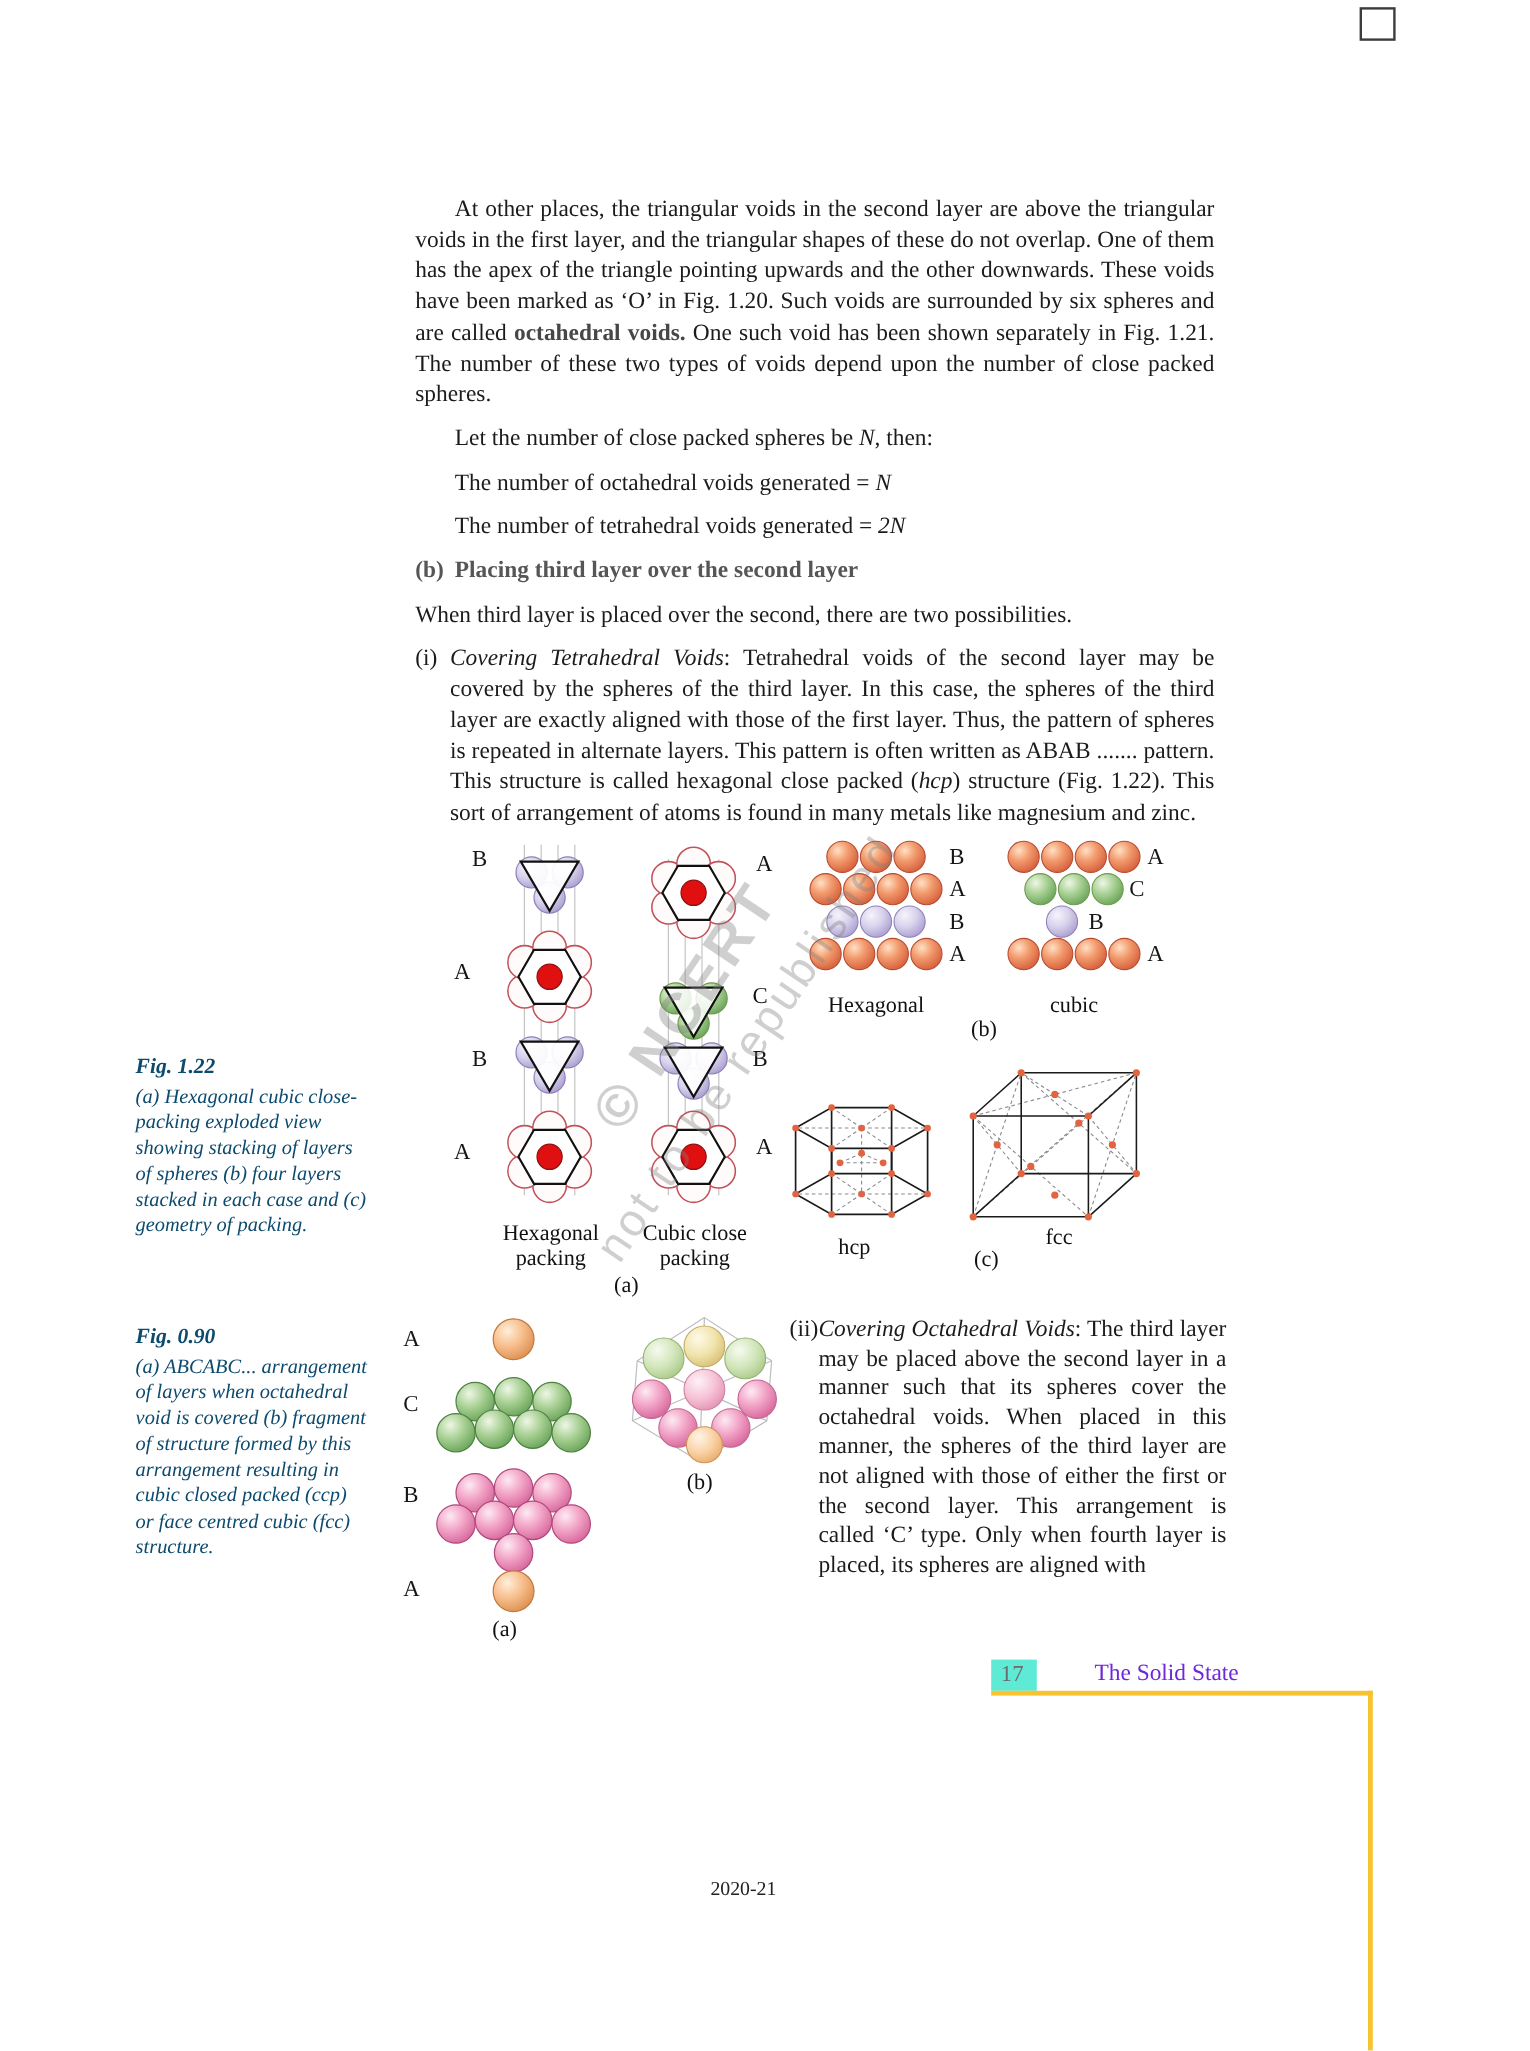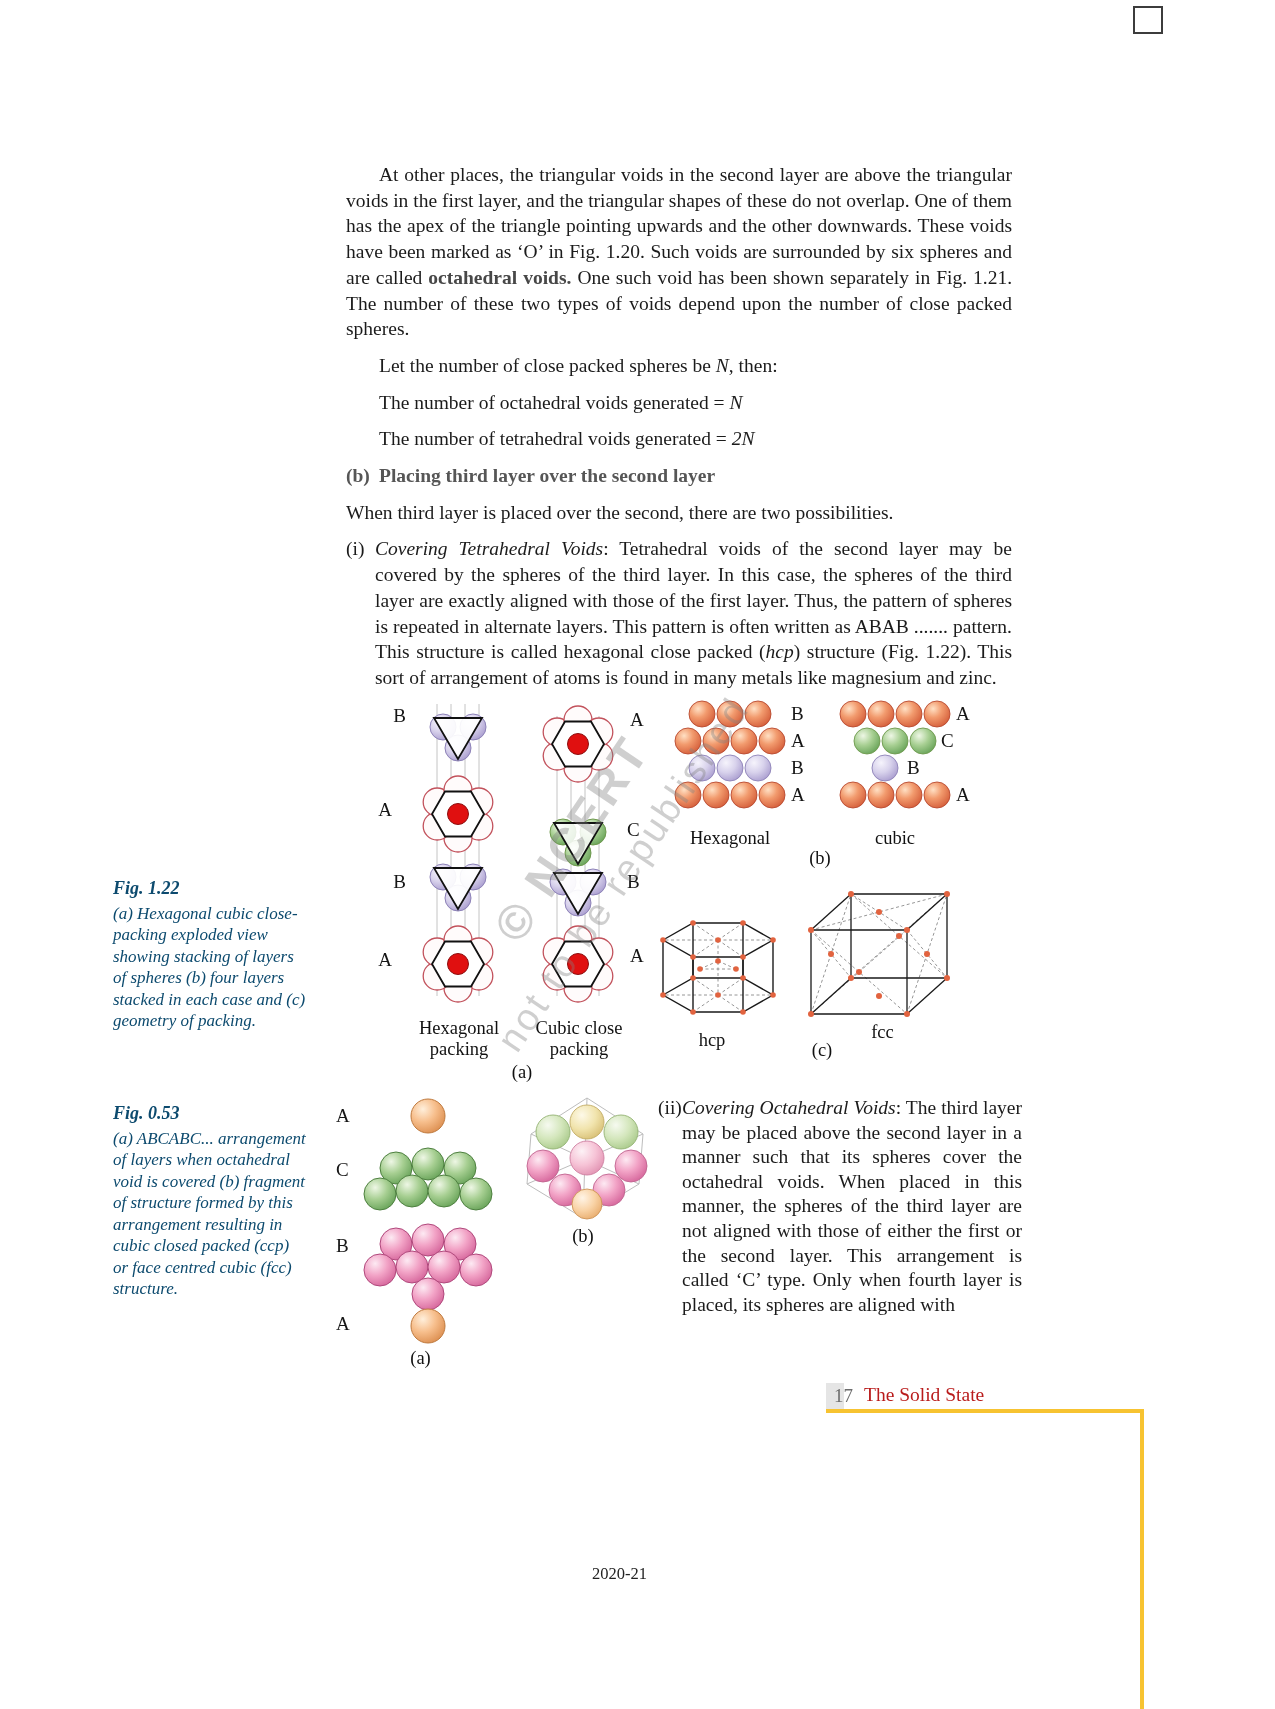--- a/index.html
+++ b/index.html
@@ -43,23 +43,23 @@
   .fig-cap-title { font-weight:bold; font-size:18px; margin-bottom:3px; }
 
   
   .fig-sub { position:absolute; text-align:center; font-size:18.5px; color:#111; z-index:3; }
 
   
   svg text { font-family:"Liberation Serif", serif; font-size:19px; fill:#161616; }
   svg { z-index:2; }
 
   
-  .pagenum { left:826px; top:1383px; width:18px; height:26px; background:#e5e5e5; color:#6d6d6d;
+  .pagenum { left:826px; top:1383px; width:38px; height:26px; background:#5eead4; color:#6d6d6d;
              font-size:19px; line-height:26px; padding-left:8px; z-index:3; }
-  .chapter { left:864px; top:1384px; color:#b91c1c; font-size:19.5px; z-index:3; }
+  .chapter { left:912px; top:1384px; color:#6d28d9; font-size:19.5px; z-index:3; }
   .footer-rule { left:826px; top:1409px; width:318px; height:4px; background:#f7c331; z-index:3; }
   .edge-bar { left:1140px; top:1409px; width:4px; height:300px; background:#f7c331; z-index:3; }
   .edition { left:537px; top:1564px; width:110px; text-align:right; font-size:16.5px; color:#222; z-index:3; }
 </style>
 </head>
 <body>
 
 <div class="page">
 
   <svg width="0" height="0" style="position:absolute" aria-hidden="true">
@@ -155,21 +155,21 @@
   <div class="col-ii abs">
     <p><span class="iimk">(ii)</span><i>Covering Octahedral Voids</i><span>: The third layer may be placed above the second layer in a manner such that its spheres cover the octahedral voids. When placed in this manner, the spheres of the third layer are not aligned with those of either the first or the second layer. This arrangement is called ‘C’ type. Only when fourth layer is placed, its spheres are aligned with</span></p>
   </div>
 
   <div class="fig-caption abs" style="top:878px">
     <div class="fig-cap-title">Fig. 1.22</div>
     <div>(a) Hexagonal cubic close-packing exploded view showing stacking of layers of spheres (b) four layers stacked in each case and (c) geometry of packing.</div>
   </div>
 
   <div class="fig-caption abs" style="top:1103px">
-    <div class="fig-cap-title">Fig. 0.53</div>
+    <div class="fig-cap-title">Fig. 0.90</div>
     <div>(a) ABCABC... arrangement of layers when octahedral void is covered (b) fragment of structure formed by this arrangement resulting in cubic closed packed (ccp) or face centred cubic (fcc) structure.</div>
   </div>
 
   <svg class="abs" style="left:368px; top:696px;" width="302" height="318" viewBox="0 0 302 318">
     <g stroke="#c4c4c4" stroke-width="1">
       <line x1="69" y1="8" x2="69" y2="300"></line>
         <line x1="83" y1="8" x2="83" y2="300"></line>
       <line x1="97" y1="8" x2="97" y2="300"></line>
         <line x1="111" y1="8" x2="111" y2="300"></line>
       <line x1="189" y1="20" x2="189" y2="300"></line>

